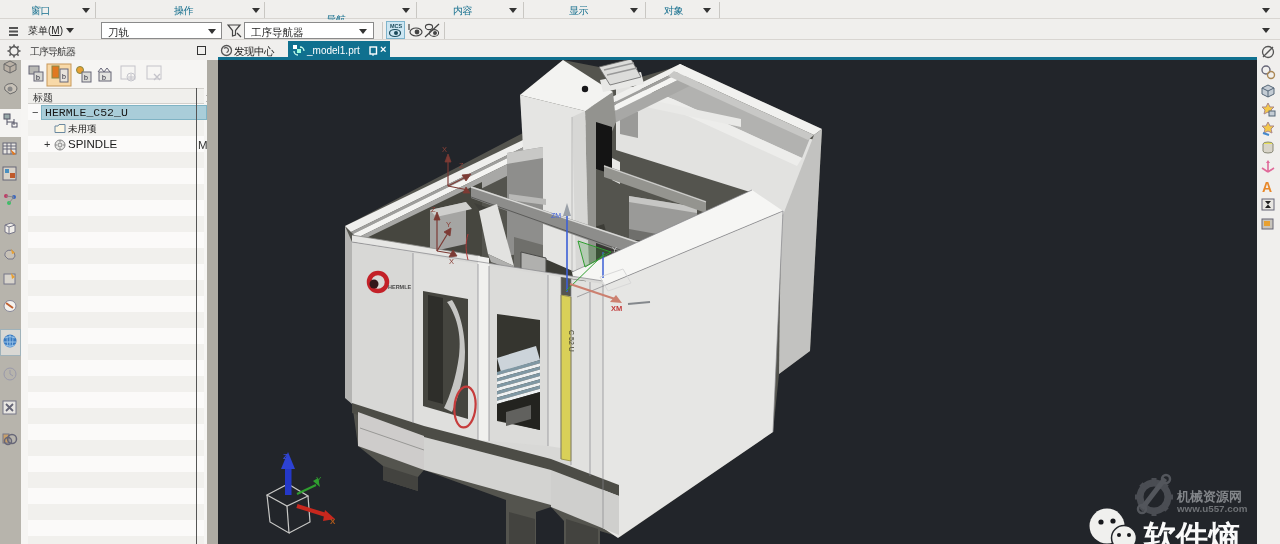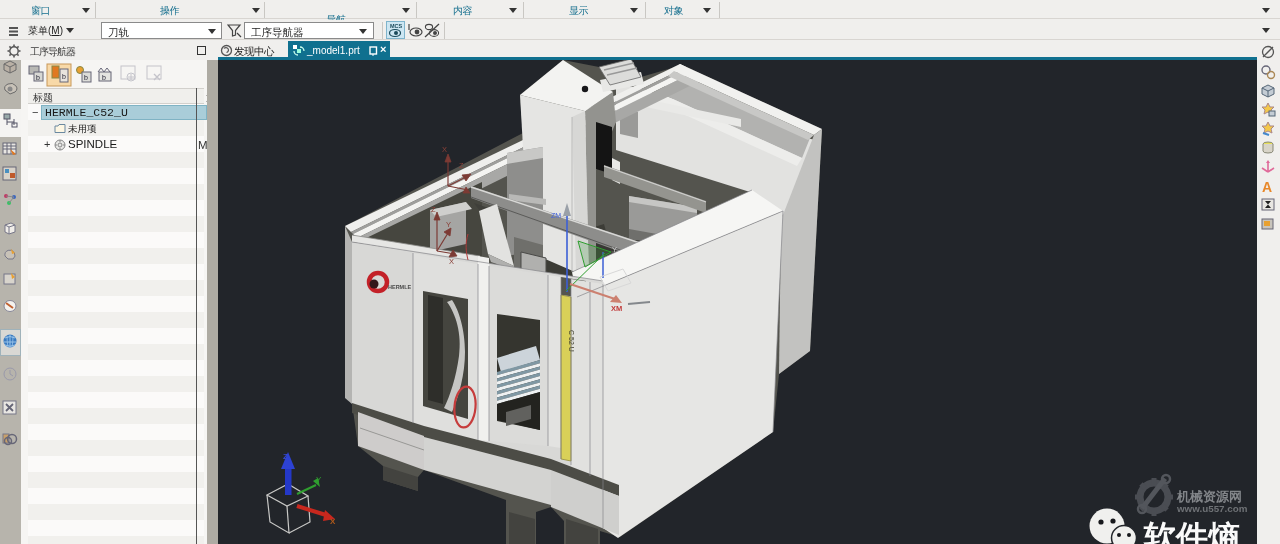--- a/index.html
+++ b/index.html
@@ -10,21 +10,21 @@
   .arr { width:0; height:0; border-left:4px solid transparent; border-right:4px solid transparent; border-top:5px solid #333; }
   .vsep { width:1px; background:#c9c7c3; }
 </style>
 </head>
 <body>
 
 <div class="abs" style="left:0;top:0;width:1280px;height:19px;background:#f0efed;border-bottom:1px solid #d8d5d1;">
   <span class="abs tabtxt" style="left:31px;top:4px;">窗口</span>
   <div class="abs arr" style="left:82px;top:8px;"></div>
   <div class="abs vsep" style="left:95px;top:2px;height:16px;"></div>
-  <span class="abs tabtxt" style="left:160px;top:4px;">操作</span>
+  <span class="abs tabtxt" style="left:174px;top:4px;">操作</span>
   <div class="abs arr" style="left:252px;top:8px;"></div>
   <div class="abs vsep" style="left:264px;top:2px;height:16px;"></div>
   <span class="abs tabtxt" style="left:325px;top:13px;font-style:italic;">导航</span>
   <div class="abs arr" style="left:402px;top:8px;"></div>
   <div class="abs vsep" style="left:416px;top:2px;height:16px;"></div>
   <span class="abs tabtxt" style="left:453px;top:4px;">内容</span>
   <div class="abs arr" style="left:509px;top:8px;"></div>
   <div class="abs vsep" style="left:523px;top:2px;height:16px;"></div>
   <span class="abs tabtxt" style="left:569px;top:4px;">显示</span>
   <div class="abs arr" style="left:630px;top:8px;"></div>

